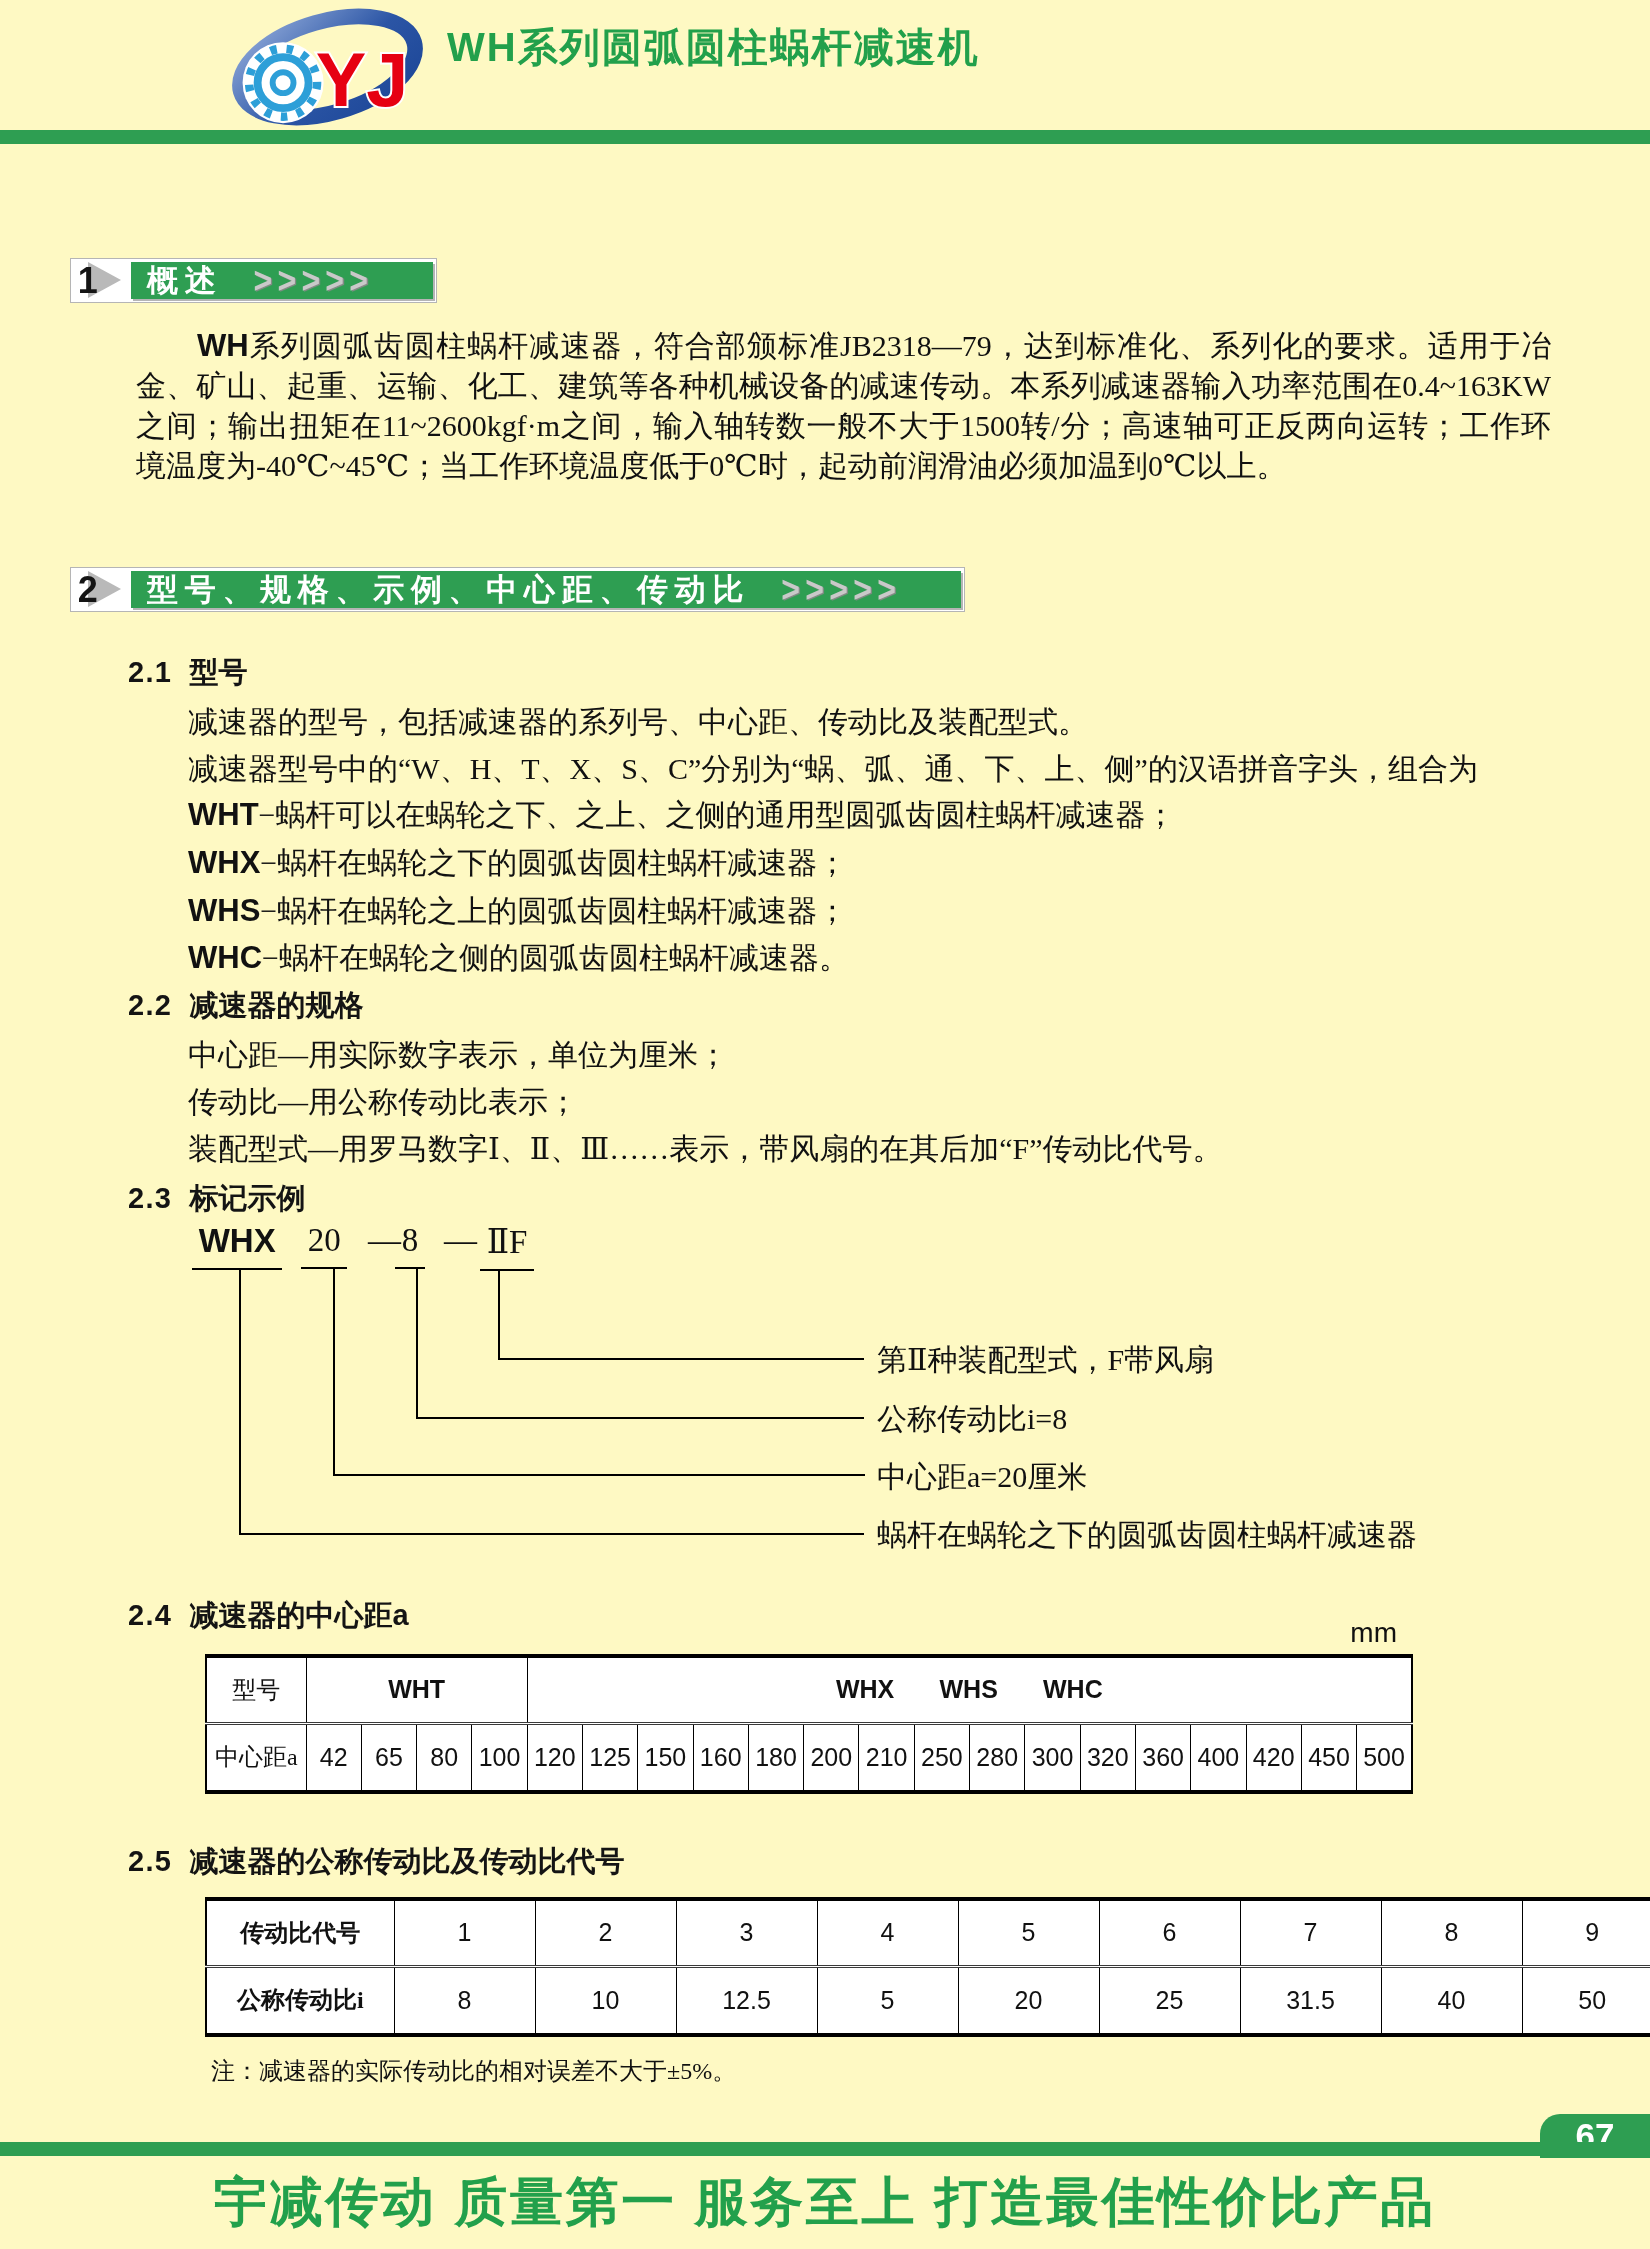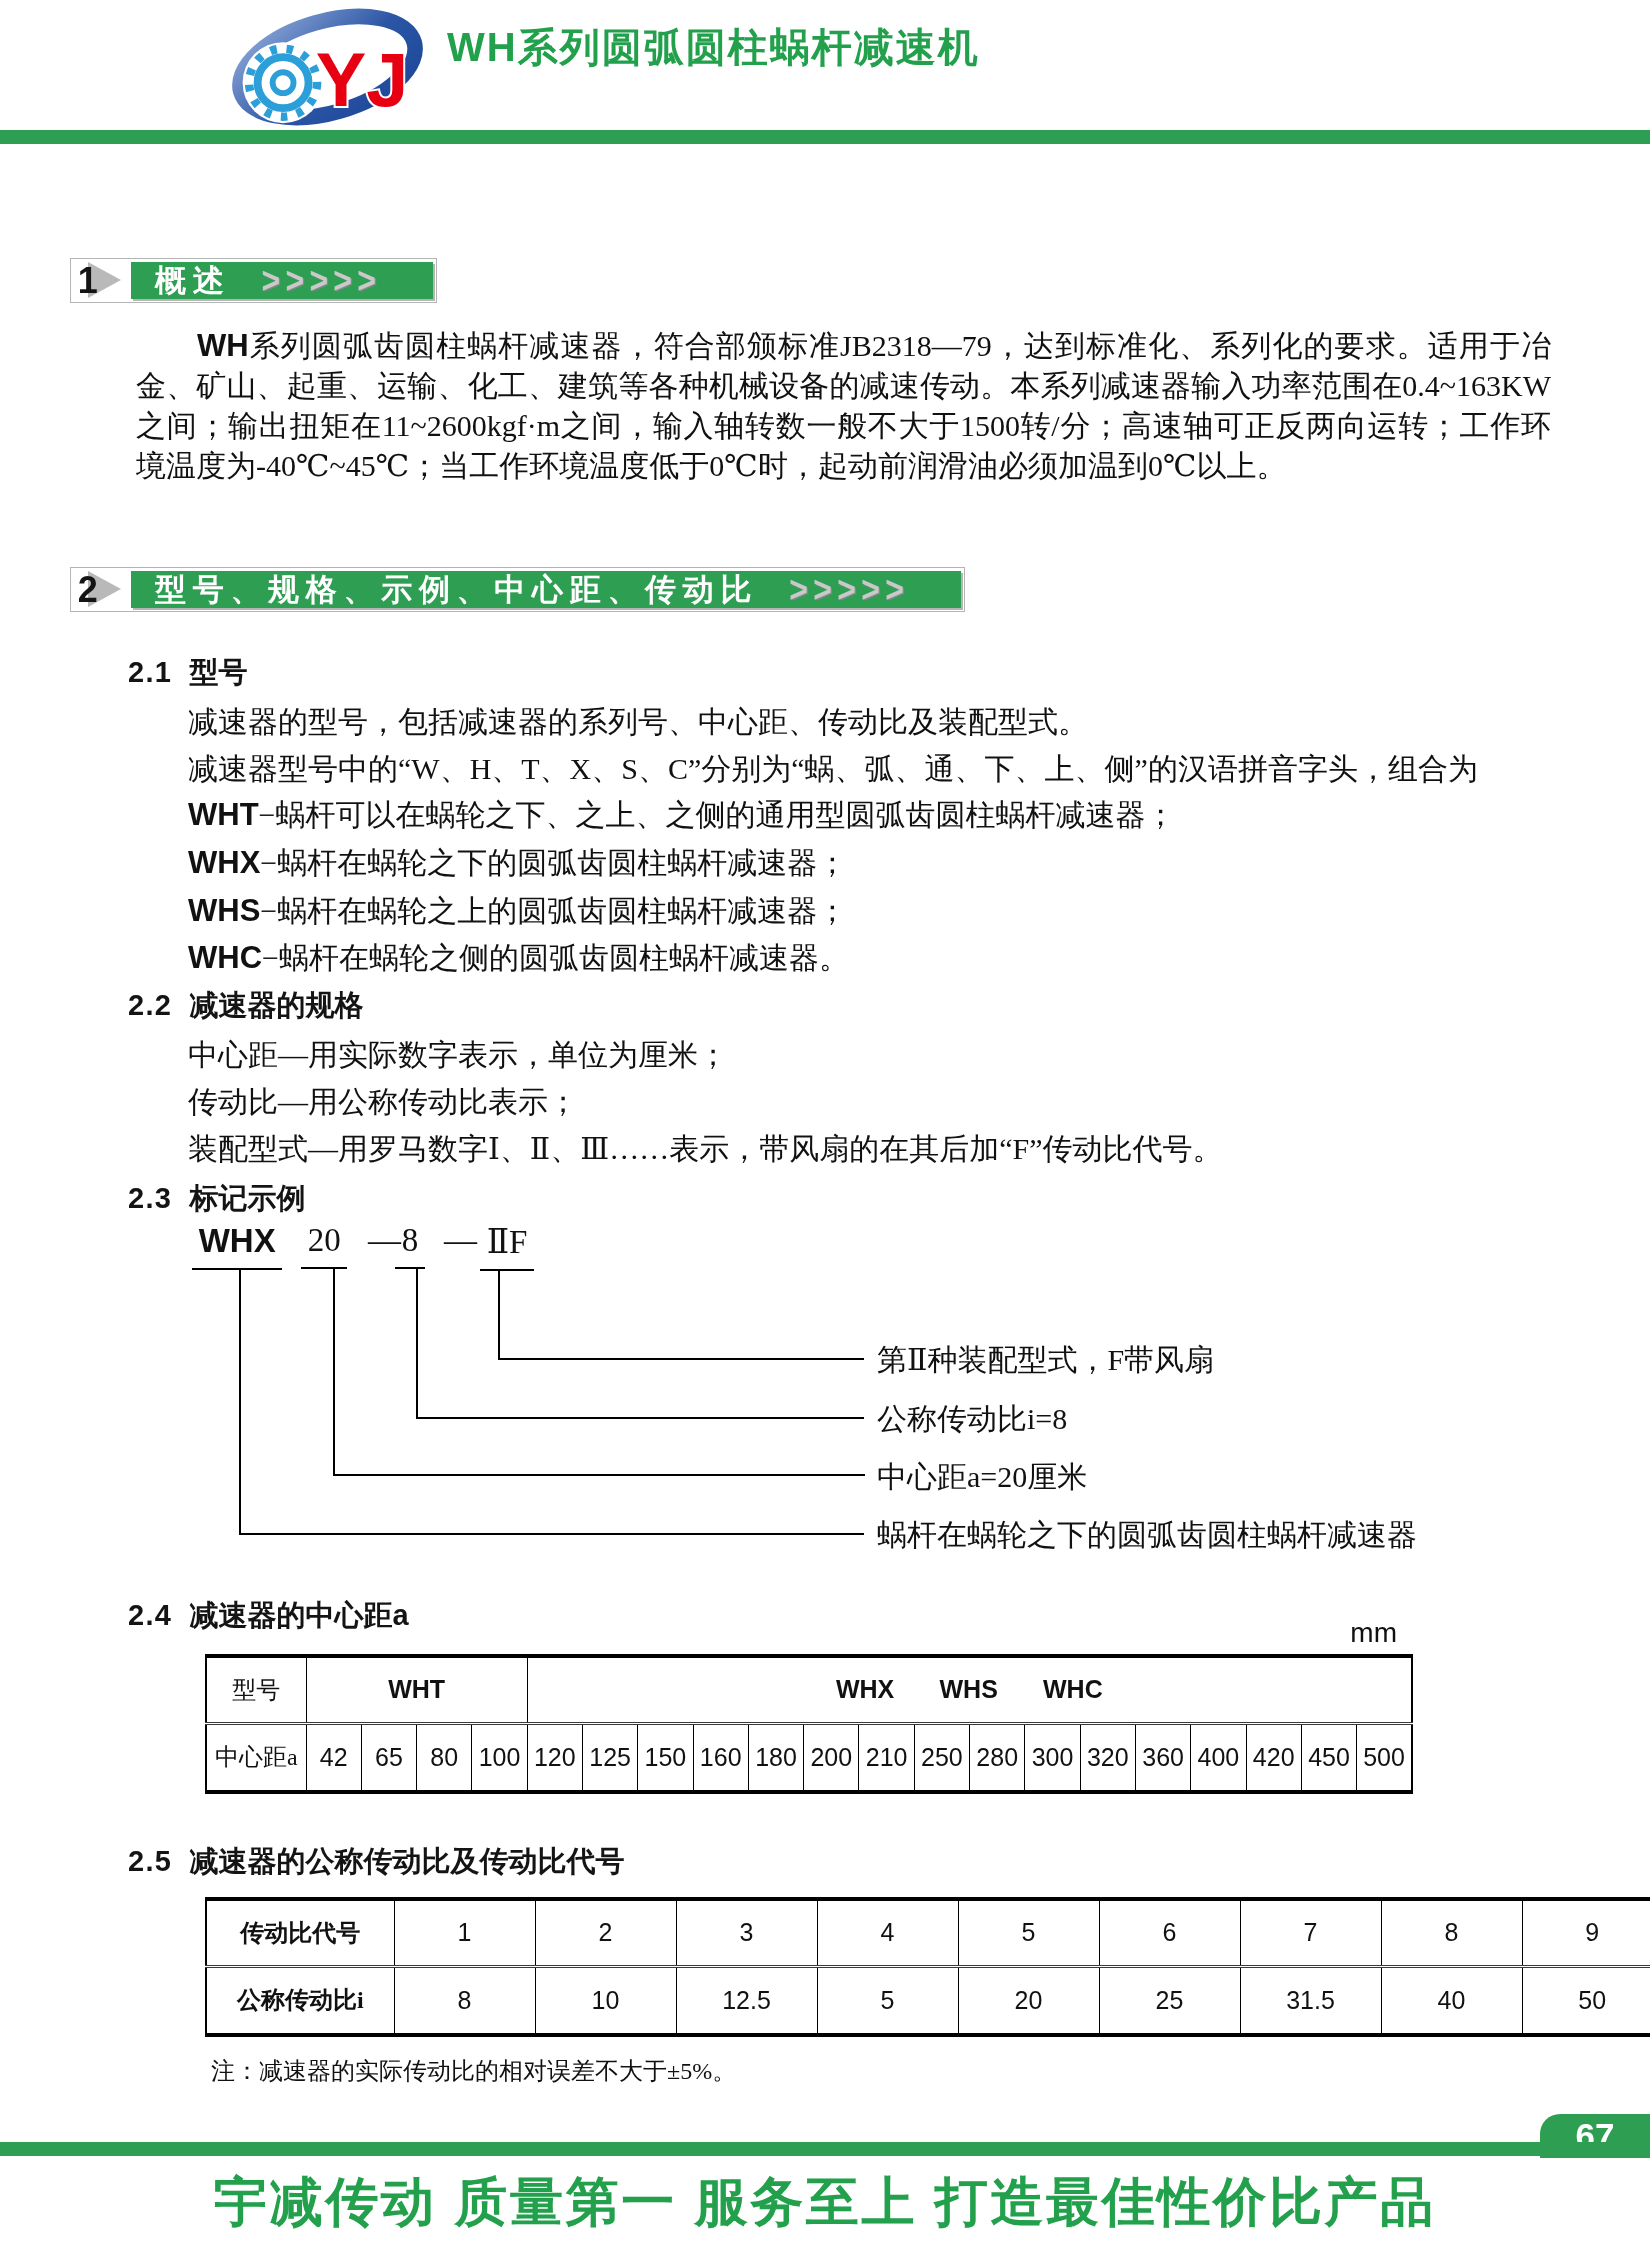--- a/index.html
+++ b/index.html
@@ -1,19 +1,19 @@
 <!DOCTYPE html>
 <html style="--green-fill: #2E9E52; --green-text: #22A04B; --chevron-silver: #C9C9C9; --logo-blue: #2B55A5; --logo-lightblue: #2D9FD8; --logo-red: #E60012;font-size:10.6px"><head>
 <meta charset="utf-8">
 <style>
   * { margin:0; padding:0; box-sizing:border-box; }
   html,body { background:#9a9a9a; }
   .page {
     position:relative; width:1650px; height:2250px; margin:0 auto;
-    background:#ffffff; overflow:hidden; color:#111;
+    background:#fef9c3; overflow:hidden; color:#111;
     font-family:"Liberation Serif","DejaVu Serif",serif;
   }
   .abs { position:absolute; }
 
   
   .page-title {
     left:447px; top:20px; font-family:"Liberation Sans","DejaVu Sans",sans-serif;
     font-weight:bold; font-size:40px; letter-spacing:2px; color:var(--green-text,#22a04b);
   }
   .bar { left:0; width:1650px; height:14px; background:var(--green-fill,#2e9e52); }
@@ -31,21 +31,21 @@
   .sec-head .tri {
     position:absolute; left:17.3px; top:3.3px; z-index:2;
     width:0; height:0;
     border-top:18px solid transparent; border-bottom:18px solid transparent;
     border-left:33px solid #b9b9b9;
   }
   .sec-head .green {
     position:absolute; left:60px; top:2.7px; right:2.7px; bottom:2.7px;
     background:var(--green-fill,#2e9e52);
     box-shadow:2px 2px 0 rgba(90,90,90,.45);
-    display:flex; align-items:center; padding-left:24px; gap:31px;
+    display:flex; align-items:center; padding-left:16px; gap:31px;
   }
   .sec-title {
     color:#fff; font-weight:bold; font-size:31px; letter-spacing:6.7px;
     font-family:"Liberation Serif","DejaVu Serif",serif;
   }
   .chev {
     color:var(--chevron-silver,#c9c9c9); font-weight:bold; font-size:32px;
     letter-spacing:5.3px; font-family:"Liberation Sans","DejaVu Sans",sans-serif;
     text-shadow:1.3px 1.3px 0.7px #8a8a8a; transform:scaleY(1.15);
   }

